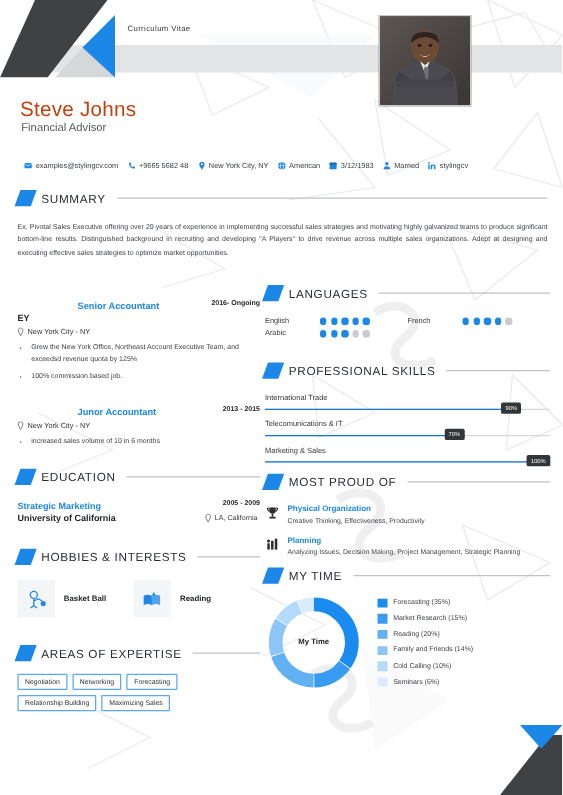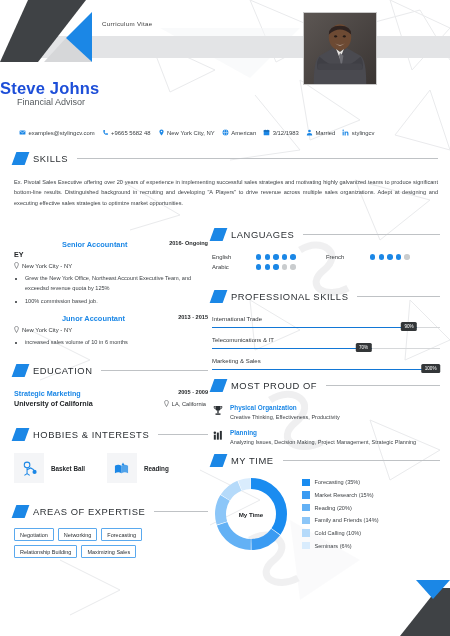--- a/index.html
+++ b/index.html
@@ -38,22 +38,22 @@
   .photo {
     position: absolute; left: 303px; top: 12px;
     width: 74px; height: 73px;
     border: 1px solid #c9c9c9; background: #4a4542;
     overflow: hidden; z-index: 5;
   }
   .photo svg { display: block; width: 100%; height: 100%; }
 
   
   .name {
-    position: absolute; left: 0; top: 79px;
-    font-size: 16.5px; color: #1d4ed8; font-weight: bold; letter-spacing: .2px; z-index: 4;
+    position: absolute; left: 16px; top: 79px;
+    font-size: 16.5px; color: #c2410c; font-weight: normal; letter-spacing: .2px; z-index: 4;
   }
   .role {
     position: absolute; left: 17px; top: 97px;
     font-size: 9px; color: #555a5e; z-index: 4;
   }
 
   
   .contacts {
     position: absolute; left: 19px; top: 129px;
     display: flex; align-items: center; gap: 7px; z-index: 4;
@@ -288,21 +288,21 @@
           <circle cx="2" cy="2.2" r="1.2" fill="#1b87e6"></circle>
           <path d="M4.4 4.4 H6.3 V5.4 q.9 -1.3 2.6 -1 q2.1 .4 2.1 3 V11 H9 V7.8 q0 -1.6 -1.3 -1.6 q-1.3 0 -1.3 1.7 V11 H4.4 Z" fill="#1b87e6"></path>
         </svg>
       <span class="lbl">stylingcv</span>
     </div>
   </div>
 
   <div class="summary-wrap">
     <div class="sec">
       <span class="mark"></span>
-      <span class="ttl">SKILLS</span>
+      <span class="ttl">SUMMARY</span>
       <span class="rule"></span>
     </div>
     <p class="body-txt" style="margin-top:12px;">Ex. Pivotal Sales Executive offering over 20 years of experience in implementing successful sales strategies and motivating highly galvanized teams to produce significant bottom-line results. Distinguished background in recruiting and developing "A Players" to drive revenue across multiple sales organizations. Adept at designing and executing effective sales strategies to optimize market opportunities.</p>
   </div>
 
   <div class="col-l" style="top:228px;">
 
     <div>
 
       <div class="job" style="margin-top:12px;">
@@ -314,21 +314,21 @@
               <path d="M4 .5 C5.7 .5 7 1.8 7 3.4 C7 5.6 4 10.4 4 10.4 C4 10.4 1 5.6 1 3.4 C1 1.8 2.3 .5 4 .5 Z" fill="none" stroke="#55585b" stroke-width="1"></path>
             </svg>
           <span class="t">New York City - NY</span>
         </div>
         <ul class="blist">
           <li>Grew the New York Office, Northeast Account Executive Team, and exceedsd revenue quota by 125%</li>
           <li>100% commission based job.</li>
         </ul>
       </div>
 
-      <div class="job" style="margin-top:8px;">
+      <div class="job" style="margin-top:19px;">
         <div class="job-date">2013 - 2015</div>
         <div class="job-title">Junor Accountant</div>
         <div class="job-loc">
           <svg class="pin" viewBox="0 0 8 11">
               <path d="M4 .5 C5.7 .5 7 1.8 7 3.4 C7 5.6 4 10.4 4 10.4 C4 10.4 1 5.6 1 3.4 C1 1.8 2.3 .5 4 .5 Z" fill="none" stroke="#55585b" stroke-width="1"></path>
             </svg>
           <span class="t">New York City - NY</span>
         </div>
         <ul class="blist">
           <li>increased sales volume of 10 in 6 months</li>

